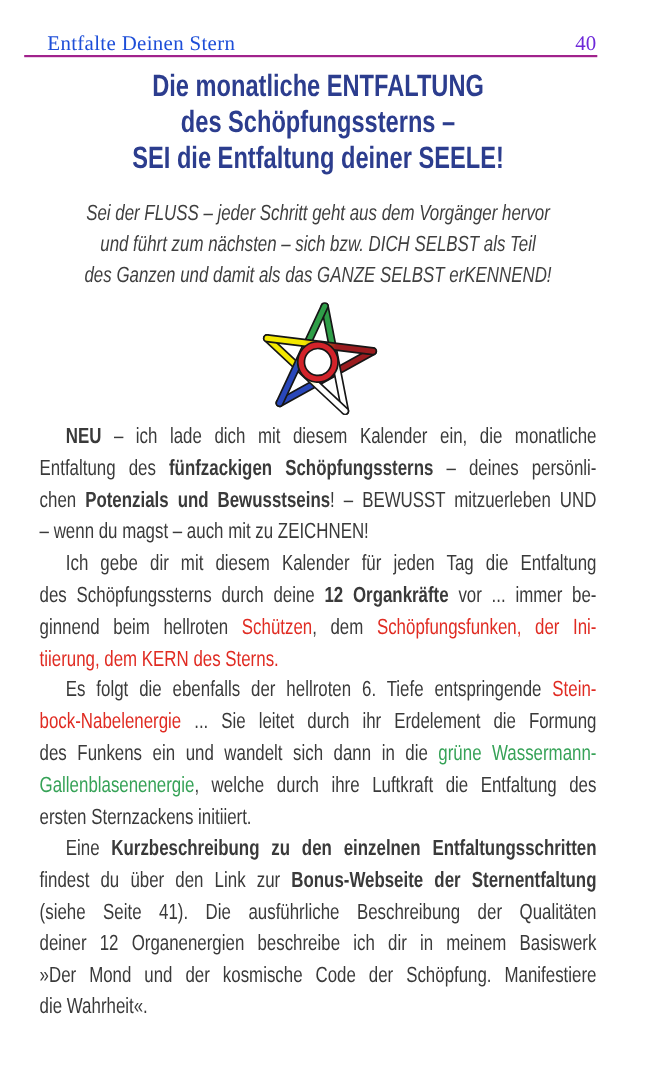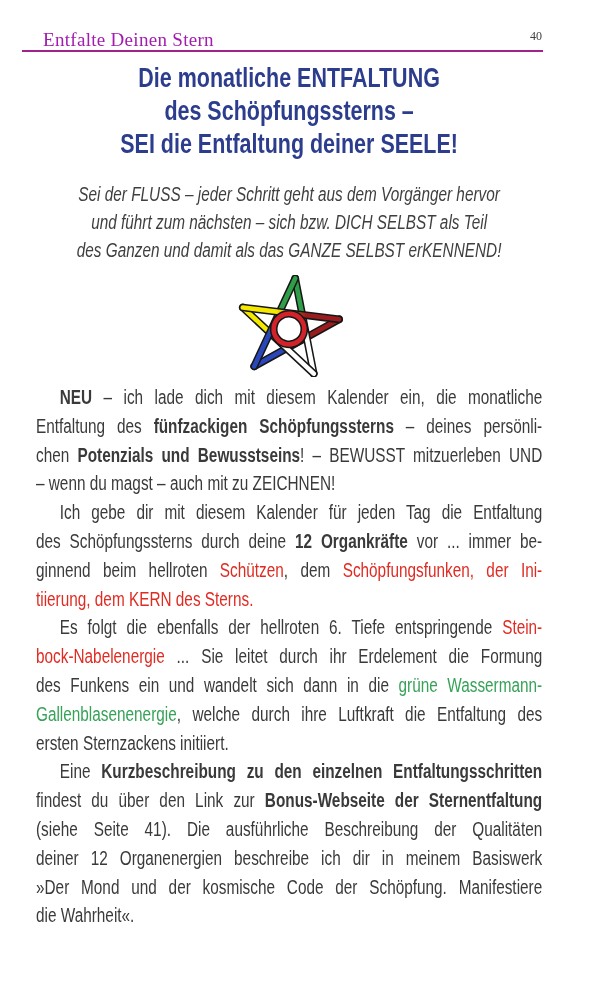--- a/index.html
+++ b/index.html
@@ -3,26 +3,26 @@
 <meta charset="utf-8">
 <style>
   html,body{margin:0;padding:0;}
   body{
     width:603px;height:981px;position:relative;background:#ffffff;
     font-family:"Liberation Sans",sans-serif;overflow:hidden;
   }
   
   .running-head{
     position:absolute;left:43px;right:60px;top:29px;
-    font-family:"Liberation Serif",serif;font-size:19px;color:#a21caf;
+    font-family:"Liberation Serif",serif;font-size:19px;color:#1d4ed8;
     letter-spacing:.3px;
   }
   .page-num{
     position:absolute;right:61px;top:29px;
-    font-family:"Liberation Serif",serif;font-size:12px;color:#404040;
+    font-family:"Liberation Serif",serif;font-size:19px;color:#6d28d9;
   }
   .head-rule{
     position:absolute;left:22px;top:50px;width:521px;height:2.4px;
     background:var(--rule,#a1228c);
   }
   
   .cond{
     position:absolute;left:36px;width:660px;
     transform:scaleX(0.767);transform-origin:0 0;
   }

